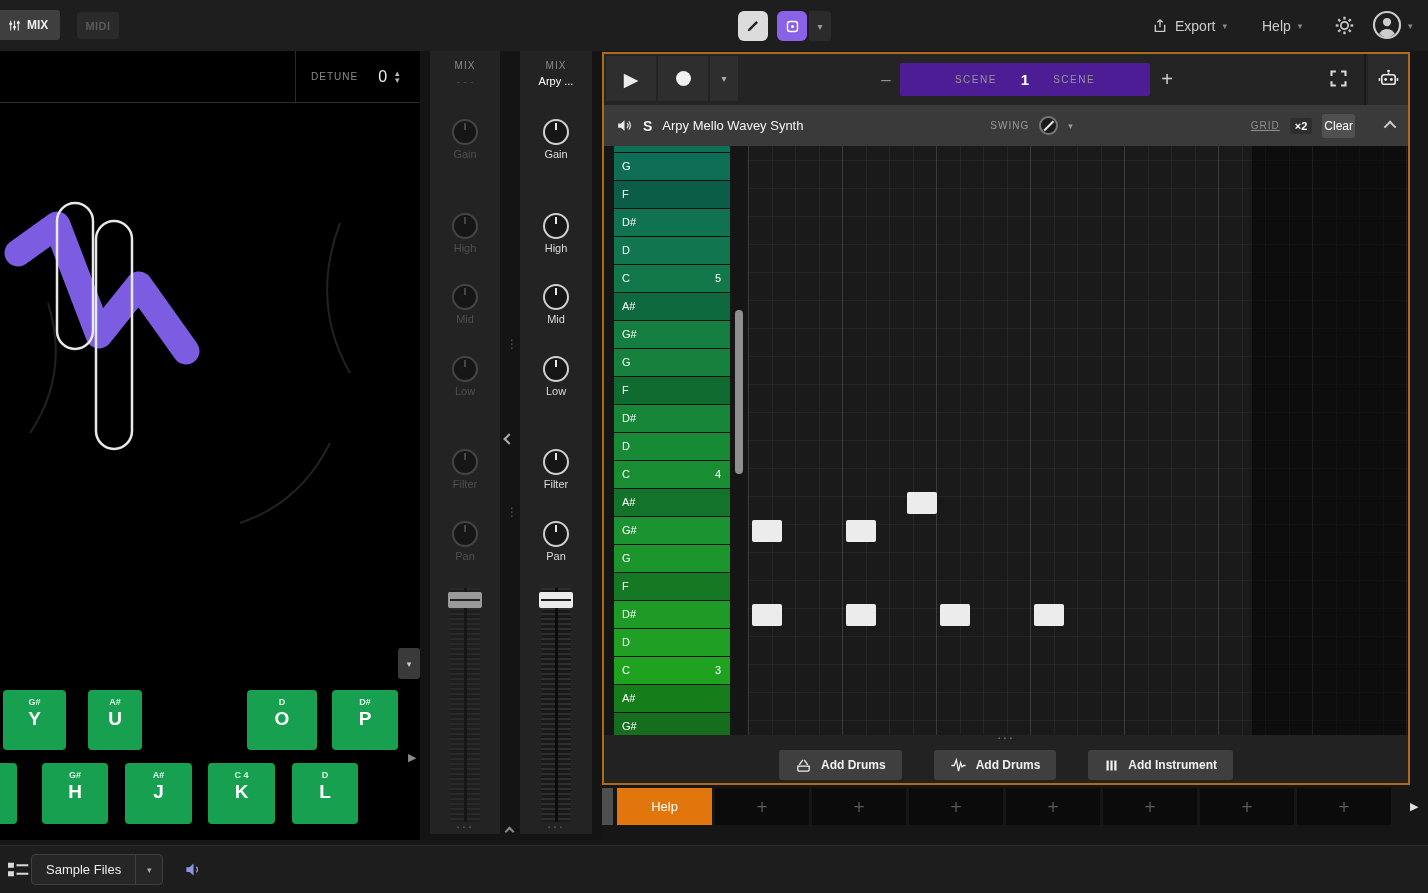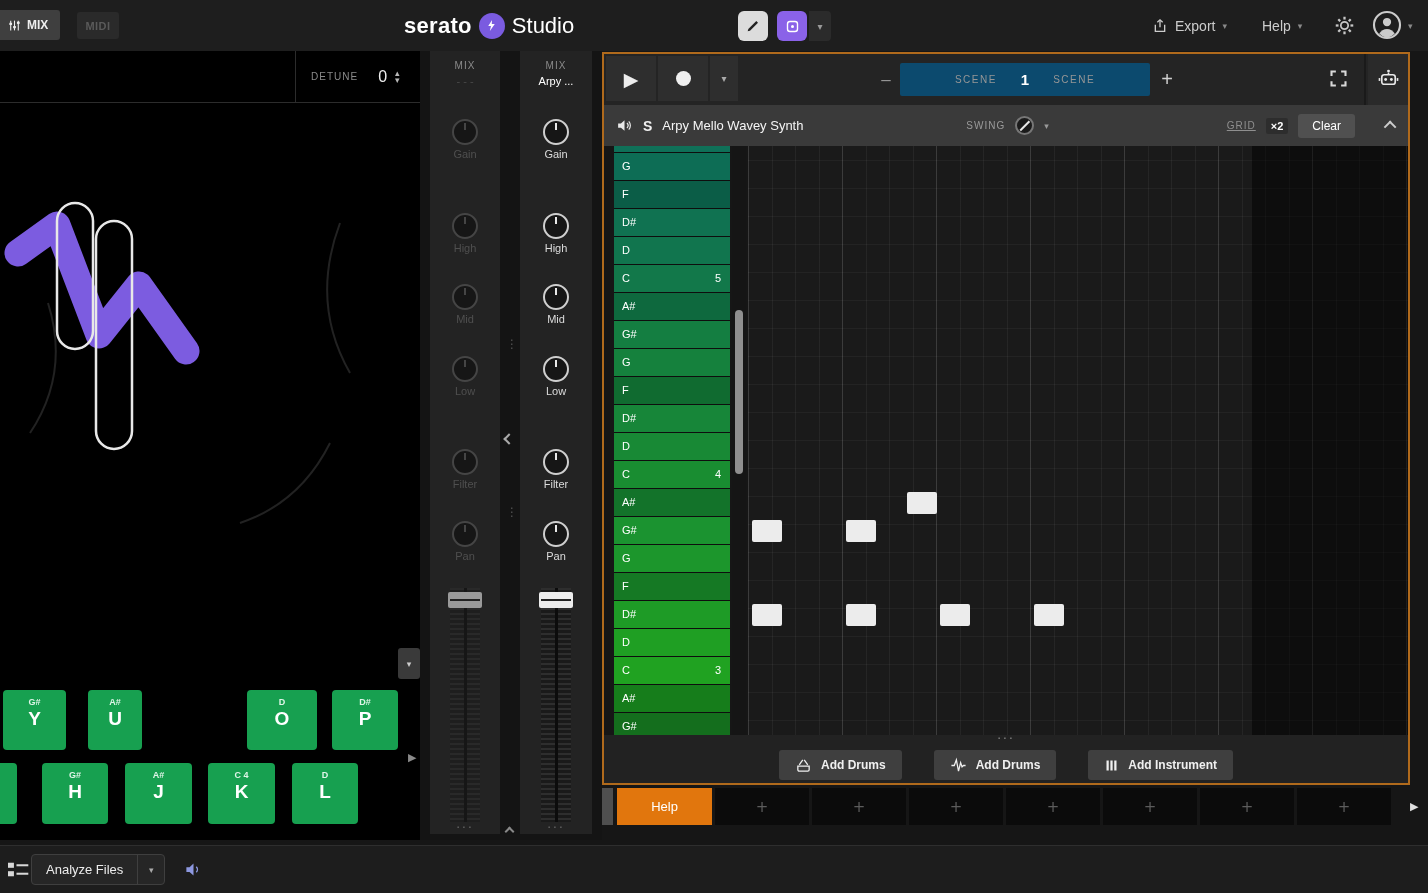--- a/index.html
+++ b/index.html
@@ -101,42 +101,42 @@
   
   .sequencer { position:absolute; left:602px; top:52px; width:808px; height:733px; border:2px solid #b06a1c; background:#222; }
   .toolbar { position:absolute; left:0; top:0; right:0; height:51px; background:#242424; }
   .tb-btn { position:absolute; top:2px; height:45px; background:#2e2e2e; display:flex; align-items:center; justify-content:center; }
   .tb-play { left:2px; width:50px; color:#ededed; font-size:19px; }
   .tb-rec { left:54px; width:50px; }
   .rec-dot { width:15px; height:15px; border-radius:50%; background:#f0f0f0; }
   .tb-chev { left:106px; width:28px; color:#aaa; font-size:10px; }
   .tb-minus { position:absolute; left:270px; top:0; width:24px; height:51px; display:flex; align-items:center; justify-content:center;
               color:#999; font-size:17px; }
-  .scene-box { position:absolute; left:296px; top:9px; width:250px; height:33px; background:#0c4a6e; border-radius:2px;
+  .scene-box { position:absolute; left:296px; top:9px; width:250px; height:33px; background:#4c1d95; border-radius:2px;
                display:flex; align-items:center; justify-content:center; gap:24px; }
   .scene-box .lbl { font-size:10px; letter-spacing:1.5px; color:#969696; }
   .scene-box .val { font-size:15px; font-weight:bold; color:#fff; }
   .tb-plus { position:absolute; left:549px; top:0; width:28px; height:51px; display:flex; align-items:center; justify-content:center;
              color:#d0d0d0; font-size:20px; }
   .tb-fs { position:absolute; left:724px; top:14px; width:22px; height:22px; }
   .tb-sep { position:absolute; left:760px; top:0; width:2px; height:51px; background:#1a1a1a; }
   .tb-robot { position:absolute; right:0; top:0; width:40px; height:51px; background:#2a2a2a;
               display:flex; align-items:center; justify-content:center; }
 
   .track-hdr { position:absolute; left:0; top:51px; right:0; height:41px; background:#3a3a3a;
                display:flex; align-items:center; padding:0 12px; gap:10px; }
   .track-hdr .solo { font-size:14px; font-weight:bold; color:#f0f0f0; }
   .track-hdr .title { font-size:13px; color:#f5f5f5; }
   .swing-lbl { margin-left:auto; font-size:10px; letter-spacing:1px; color:#9a9a9a; }
   .swing-knob { width:19px; height:19px; border-radius:50%; border:2px solid #777; background:#1a1a1a; position:relative; }
   .swing-needle { position:absolute; left:50%; top:1px; bottom:1px; width:2px; margin-left:-1px; background:#e8e8e8; }
   .swing-dd { color:#999; font-size:9px; }
   .grid-lbl { margin-left:168px; font-size:10px; letter-spacing:1px; color:#8f8f8f;text-decoration:underline; }
   .grid-badge { background:#2d2d2d; border-radius:2px; padding:2px 5px; color:#fff; font-size:11px; font-weight:bold; }
-  .clear-btn { background:#505050; border-radius:3px; padding:5px 14px; color:#fff; font-size:12px; }
+  .clear-btn { background:#505050; border-radius:3px; padding:5px 2px; color:#fff; font-size:12px; }
   .hdr-collapse { margin-left:22px; width:9px; height:9px; border-left:2px solid #ccc; border-top:2px solid #ccc;
                   transform:rotate(45deg) translateY(2px); }
 
   .roll { position:absolute; left:0; top:92px; right:0; height:589px; background:#161616; overflow:hidden; }
   .roll-labels { position:absolute; left:10px; top:-21px; width:116px; }
   .roll-row { height:28px; border-bottom:1px solid #0e0e0e; position:relative; }
   .roll-note { position:absolute; left:8px; top:7px; font-size:11px; color:#fff; }
   .roll-oct { position:absolute; right:9px; top:7px; font-size:11px; color:#fff; }
   .vscroll { position:absolute; left:128px; top:0; width:14px; height:100%; background:#151515; }
   .vthumb { position:absolute; left:3px; top:164px; width:8px; height:164px; background:#8f8f8f; border-radius:4px; }
@@ -190,29 +190,20 @@
             <rect x="2.5" y="7" width="5" height="4"></rect>
             <rect x="9.5" y="13" width="5" height="4"></rect>
             <rect x="16.5" y="5" width="5" height="4"></rect>
           </g>
         </svg>
       <span>MIX</span>
     </div>
     <div class="midi-btn">
       <span>MIDI</span>
     </div>
-    <div class="logo">
-      <span class="logo-serato">serato</span>
-      <span class="logo-bolt">
-        <svg viewBox="0 0 24 24" width="13" height="13">
-            <path d="M13 2 L6 13 L11 13 L9 22 L18 9 L12.5 9 Z" fill="#fff"></path>
-          </svg>
-      </span>
-      <span class="logo-studio">Studio</span>
-    </div>
     <div class="pen-btn">
       <svg viewBox="0 0 24 24" width="16" height="16">
           <path d="M4 20 L7.5 19 L19.5 7 L17 4.5 L5 16.5 Z" fill="#222"></path>
         </svg>
     </div>
     <div class="plugin-btn">
       <svg viewBox="0 0 24 24" width="15" height="15">
           <rect x="4" y="4" width="16" height="16" rx="4" fill="none" stroke="#fff" stroke-width="2.2"></rect>
           <circle cx="12" cy="12" r="2.4" fill="#fff"></circle>
         </svg>
@@ -634,21 +625,21 @@
       <svg viewBox="0 0 26 20" width="22" height="19">
           <g fill="#d8d8d8">
             <rect x="0" y="2" width="7" height="6"></rect>
             <rect x="10" y="3.8" width="14" height="2.4"></rect>
             <rect x="0" y="12" width="7" height="6"></rect>
             <rect x="10" y="13.8" width="14" height="2.4"></rect>
           </g>
         </svg>
     </div>
     <div class="analyze-group">
-      <span class="lbl">Analyze Files</span>
+      <span class="lbl">Sample Files</span>
       <span class="div"></span>
       <span class="dd glyph">▾</span>
     </div>
     <div class="spk-btn">
       <svg viewBox="0 0 24 24" width="19" height="19">
           <path d="M3 9 v6 h4 l5 4.5 V4.5 L7 9 Z" fill="#8d98e0"></path>
           <path d="M15.5 8.5 a5 5 0 0 1 0 7" fill="none" stroke="#8d98e0" stroke-width="1.8"></path>
         </svg>
     </div>
 

